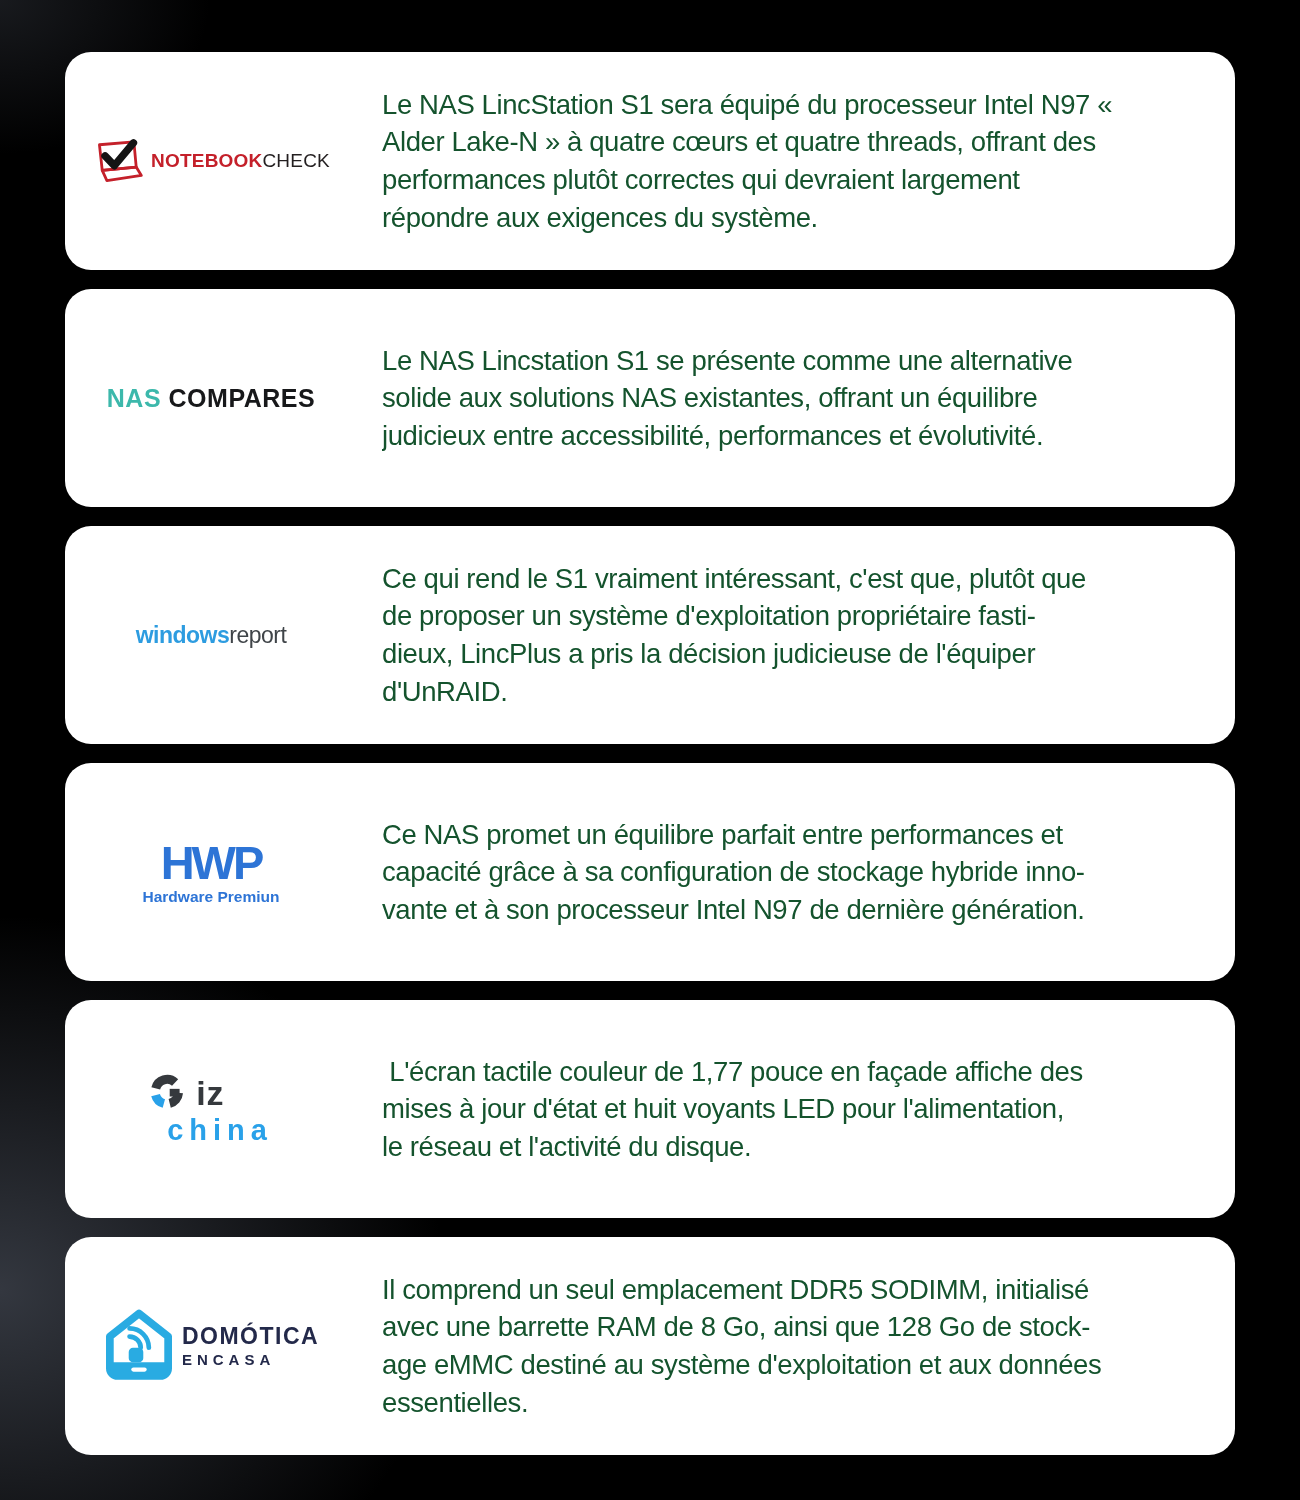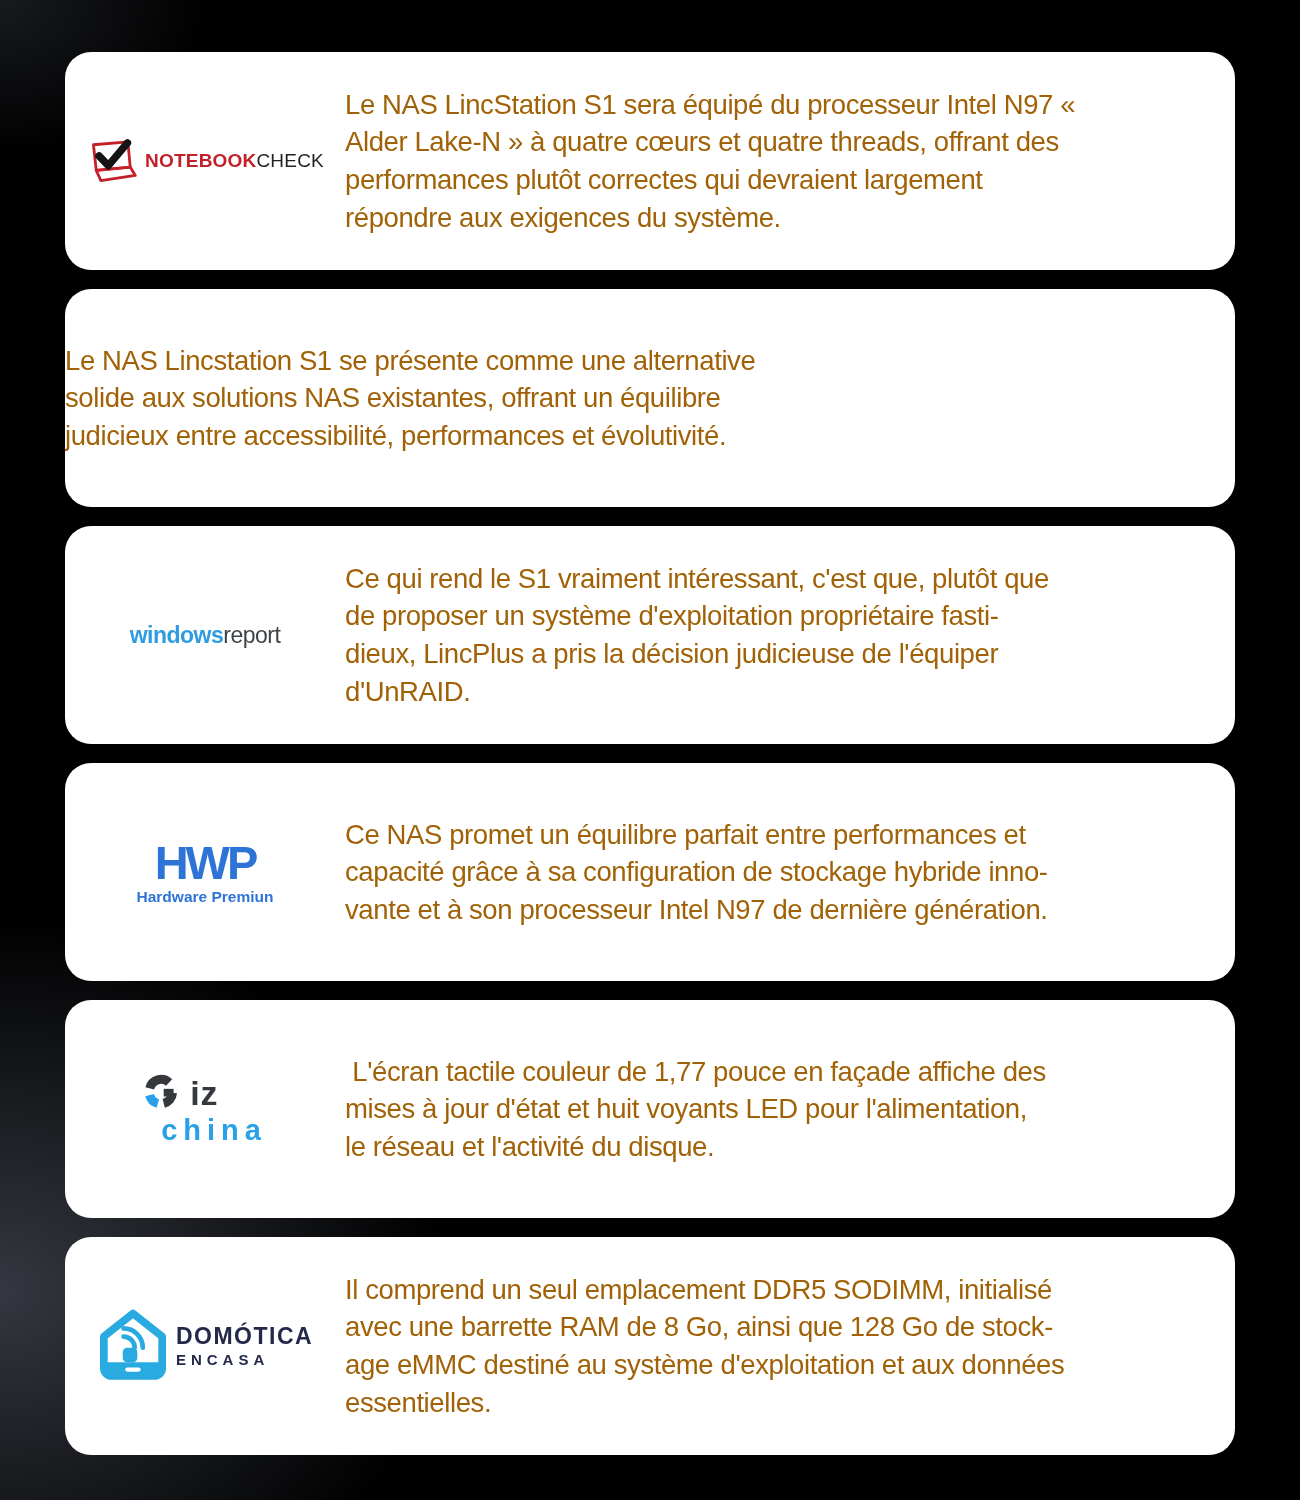--- a/index.html
+++ b/index.html
@@ -18,30 +18,31 @@
   }
   .card{
     background:#fff;
     border-radius:26px;
     height:218px;
     display:flex;align-items:center;
     box-sizing:border-box;
   }
   .logo-col{
     width:280px;min-width:280px;
-    display:flex;align-items:flex-end;justify-content:center;
+    display:flex;align-items:flex-end;justify-content:center;padding-left:6px;
   }
   .quote{
     flex:1;
     white-space:pre;
     font-size:27.5px;
     line-height:37.6px;
     letter-spacing:-0.4px;
-    color:#a16207;
+    color:#14532d;
     overflow:hidden;
+    margin-left:31px;
   }
   
   .logo-nbc{display:flex;align-items:center;gap:5px;}
   .nbc1{font-weight:700;font-size:19px;letter-spacing:0.2px;color:#c4202a;}
   .nbc2{font-weight:400;font-size:19px;letter-spacing:0.2px;color:#231f20;}
   
   .logo-nas{font-weight:700;font-size:25px;letter-spacing:0.5px;}
   .nas1{color:#3cb8ab;}
   .nas2{color:#17181a;}
   
@@ -79,20 +80,23 @@
         <span><span class="nbc1">NOTEBOOK</span><span class="nbc2">CHECK</span></span>
       </div>
     </div>
     <div class="quote">Le NAS LincStation S1 sera équipé du processeur Intel N97 «
 Alder Lake-N » à quatre cœurs et quatre threads, offrant des
 performances plutôt correctes qui devraient largement
 répondre aux exigences du système.</div>
   </section>
 
   <section class="card">
+    <div class="logo-col">
+      <div class="logo-nas"><span class="nas1">NAS</span><span class="nas2"> COMPARES</span></div>
+    </div>
     <div class="quote">Le NAS Lincstation S1 se présente comme une alternative
 solide aux solutions NAS existantes, offrant un équilibre
 judicieux entre accessibilité, performances et évolutivité.</div>
   </section>
 
   <section class="card">
     <div class="logo-col">
       <div class="logo-wr"><span class="wr1">windows</span><span class="wr2">report</span></div>
     </div>
     <div class="quote">Ce qui rend le S1 vraiment intéressant, c'est que, plutôt que

